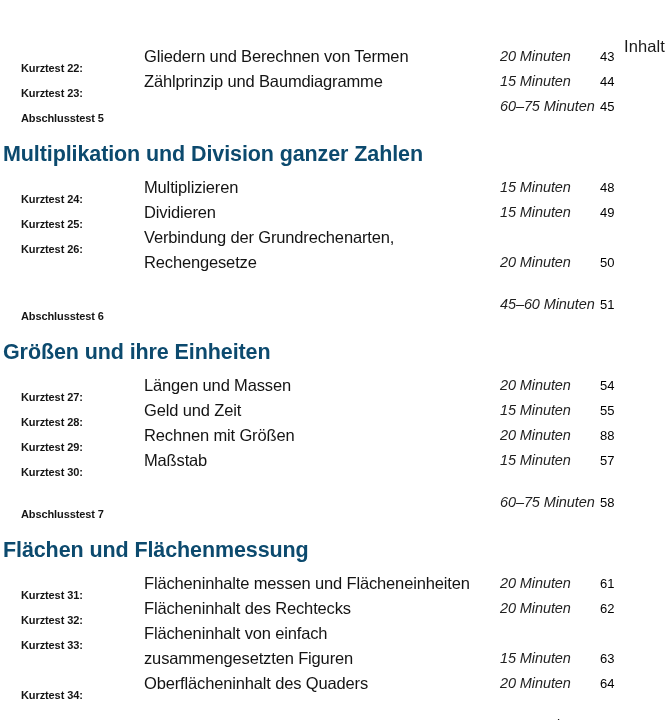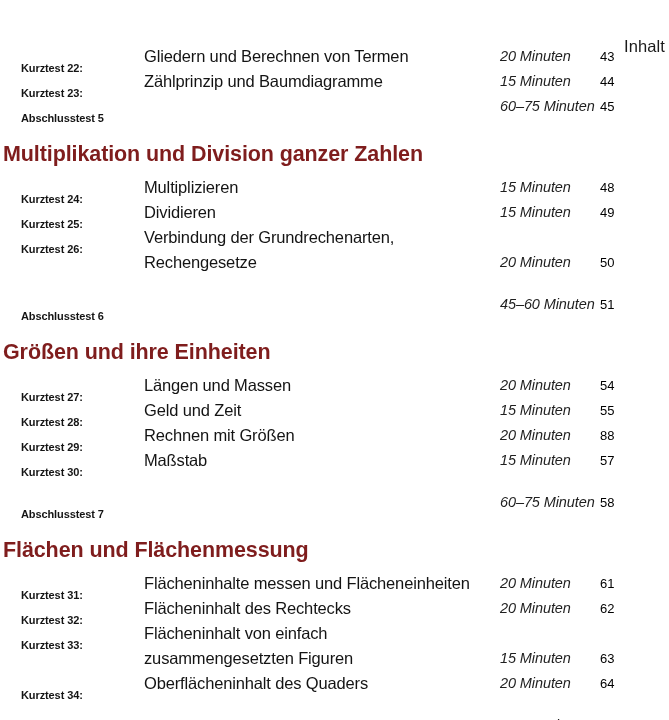--- a/index.html
+++ b/index.html
@@ -43,21 +43,21 @@
     position: absolute;
     top: 44px;
     left: 0;
     width: 669px;
   }
 
   
   .section-heading {
     font-size: 21.5px;
     font-weight: bold;
-    color: #7f1d1d;
+    color: #0c4a6e;
     margin: 0;
     padding: 0 0 0 3px;
     line-height: 26px;
     letter-spacing: -0.1px;
     white-space: nowrap;
   }
   .section-block {
     margin: 0;
     padding: 0;
   }

